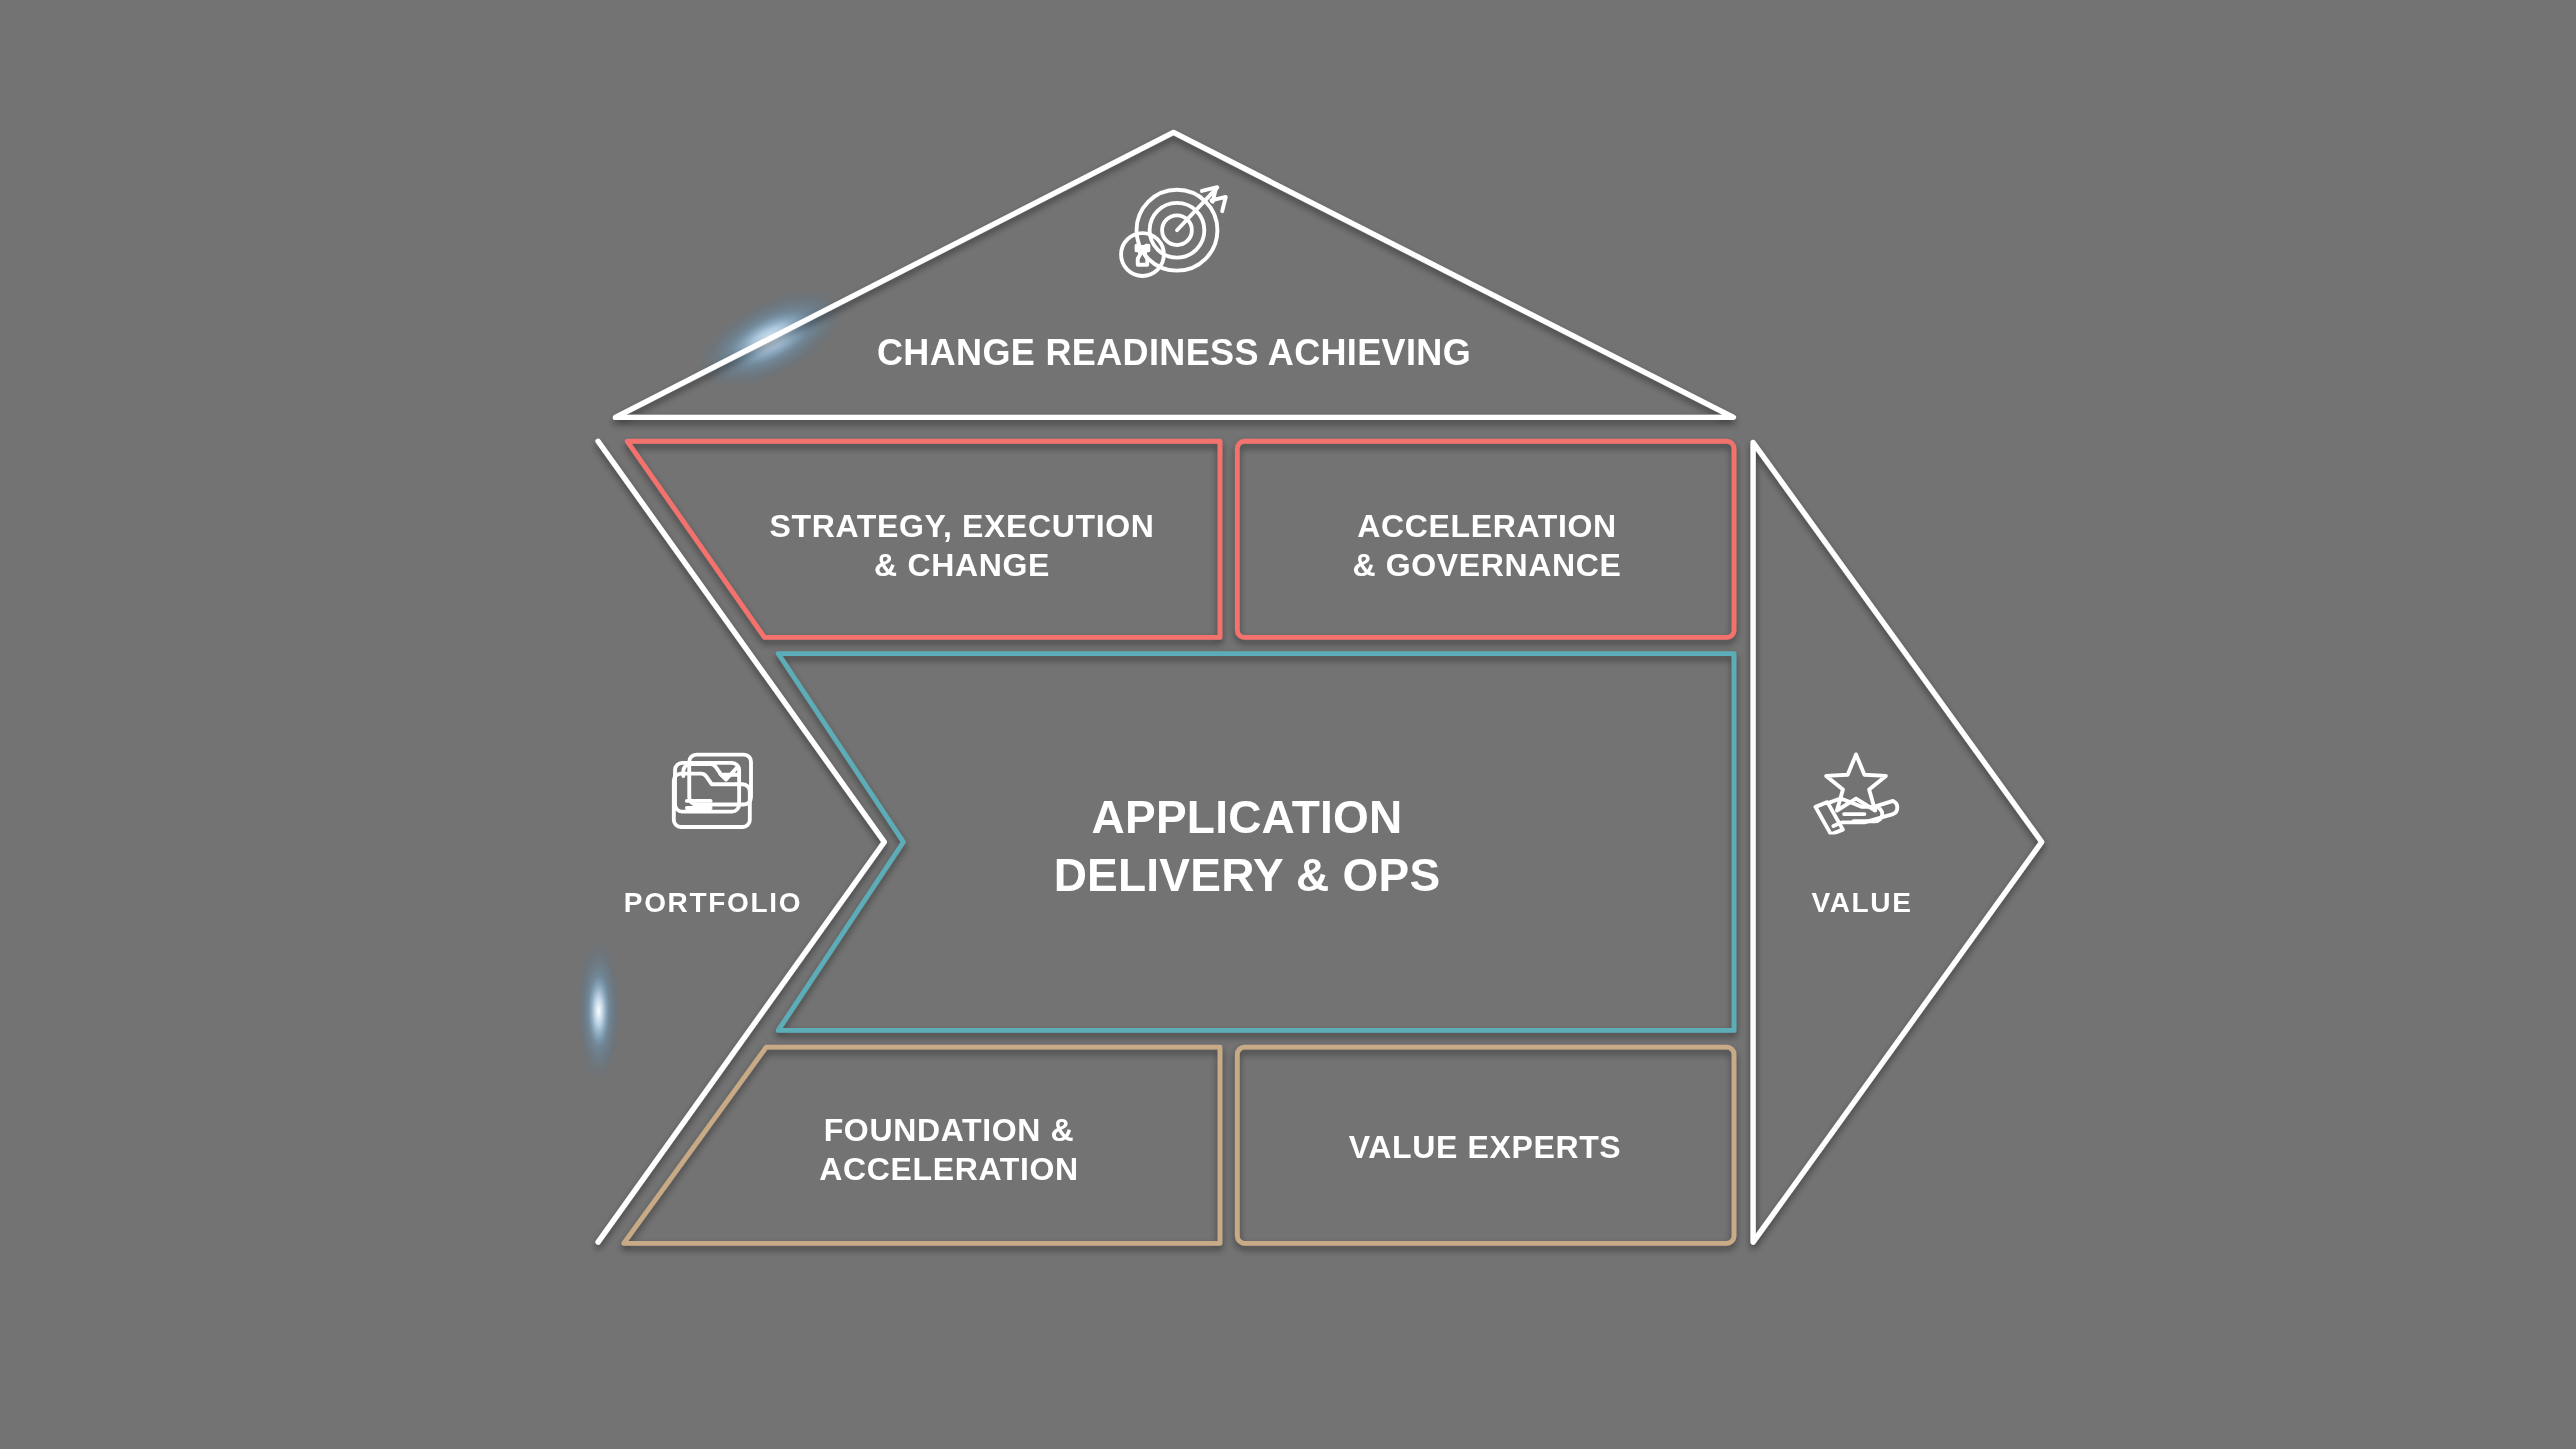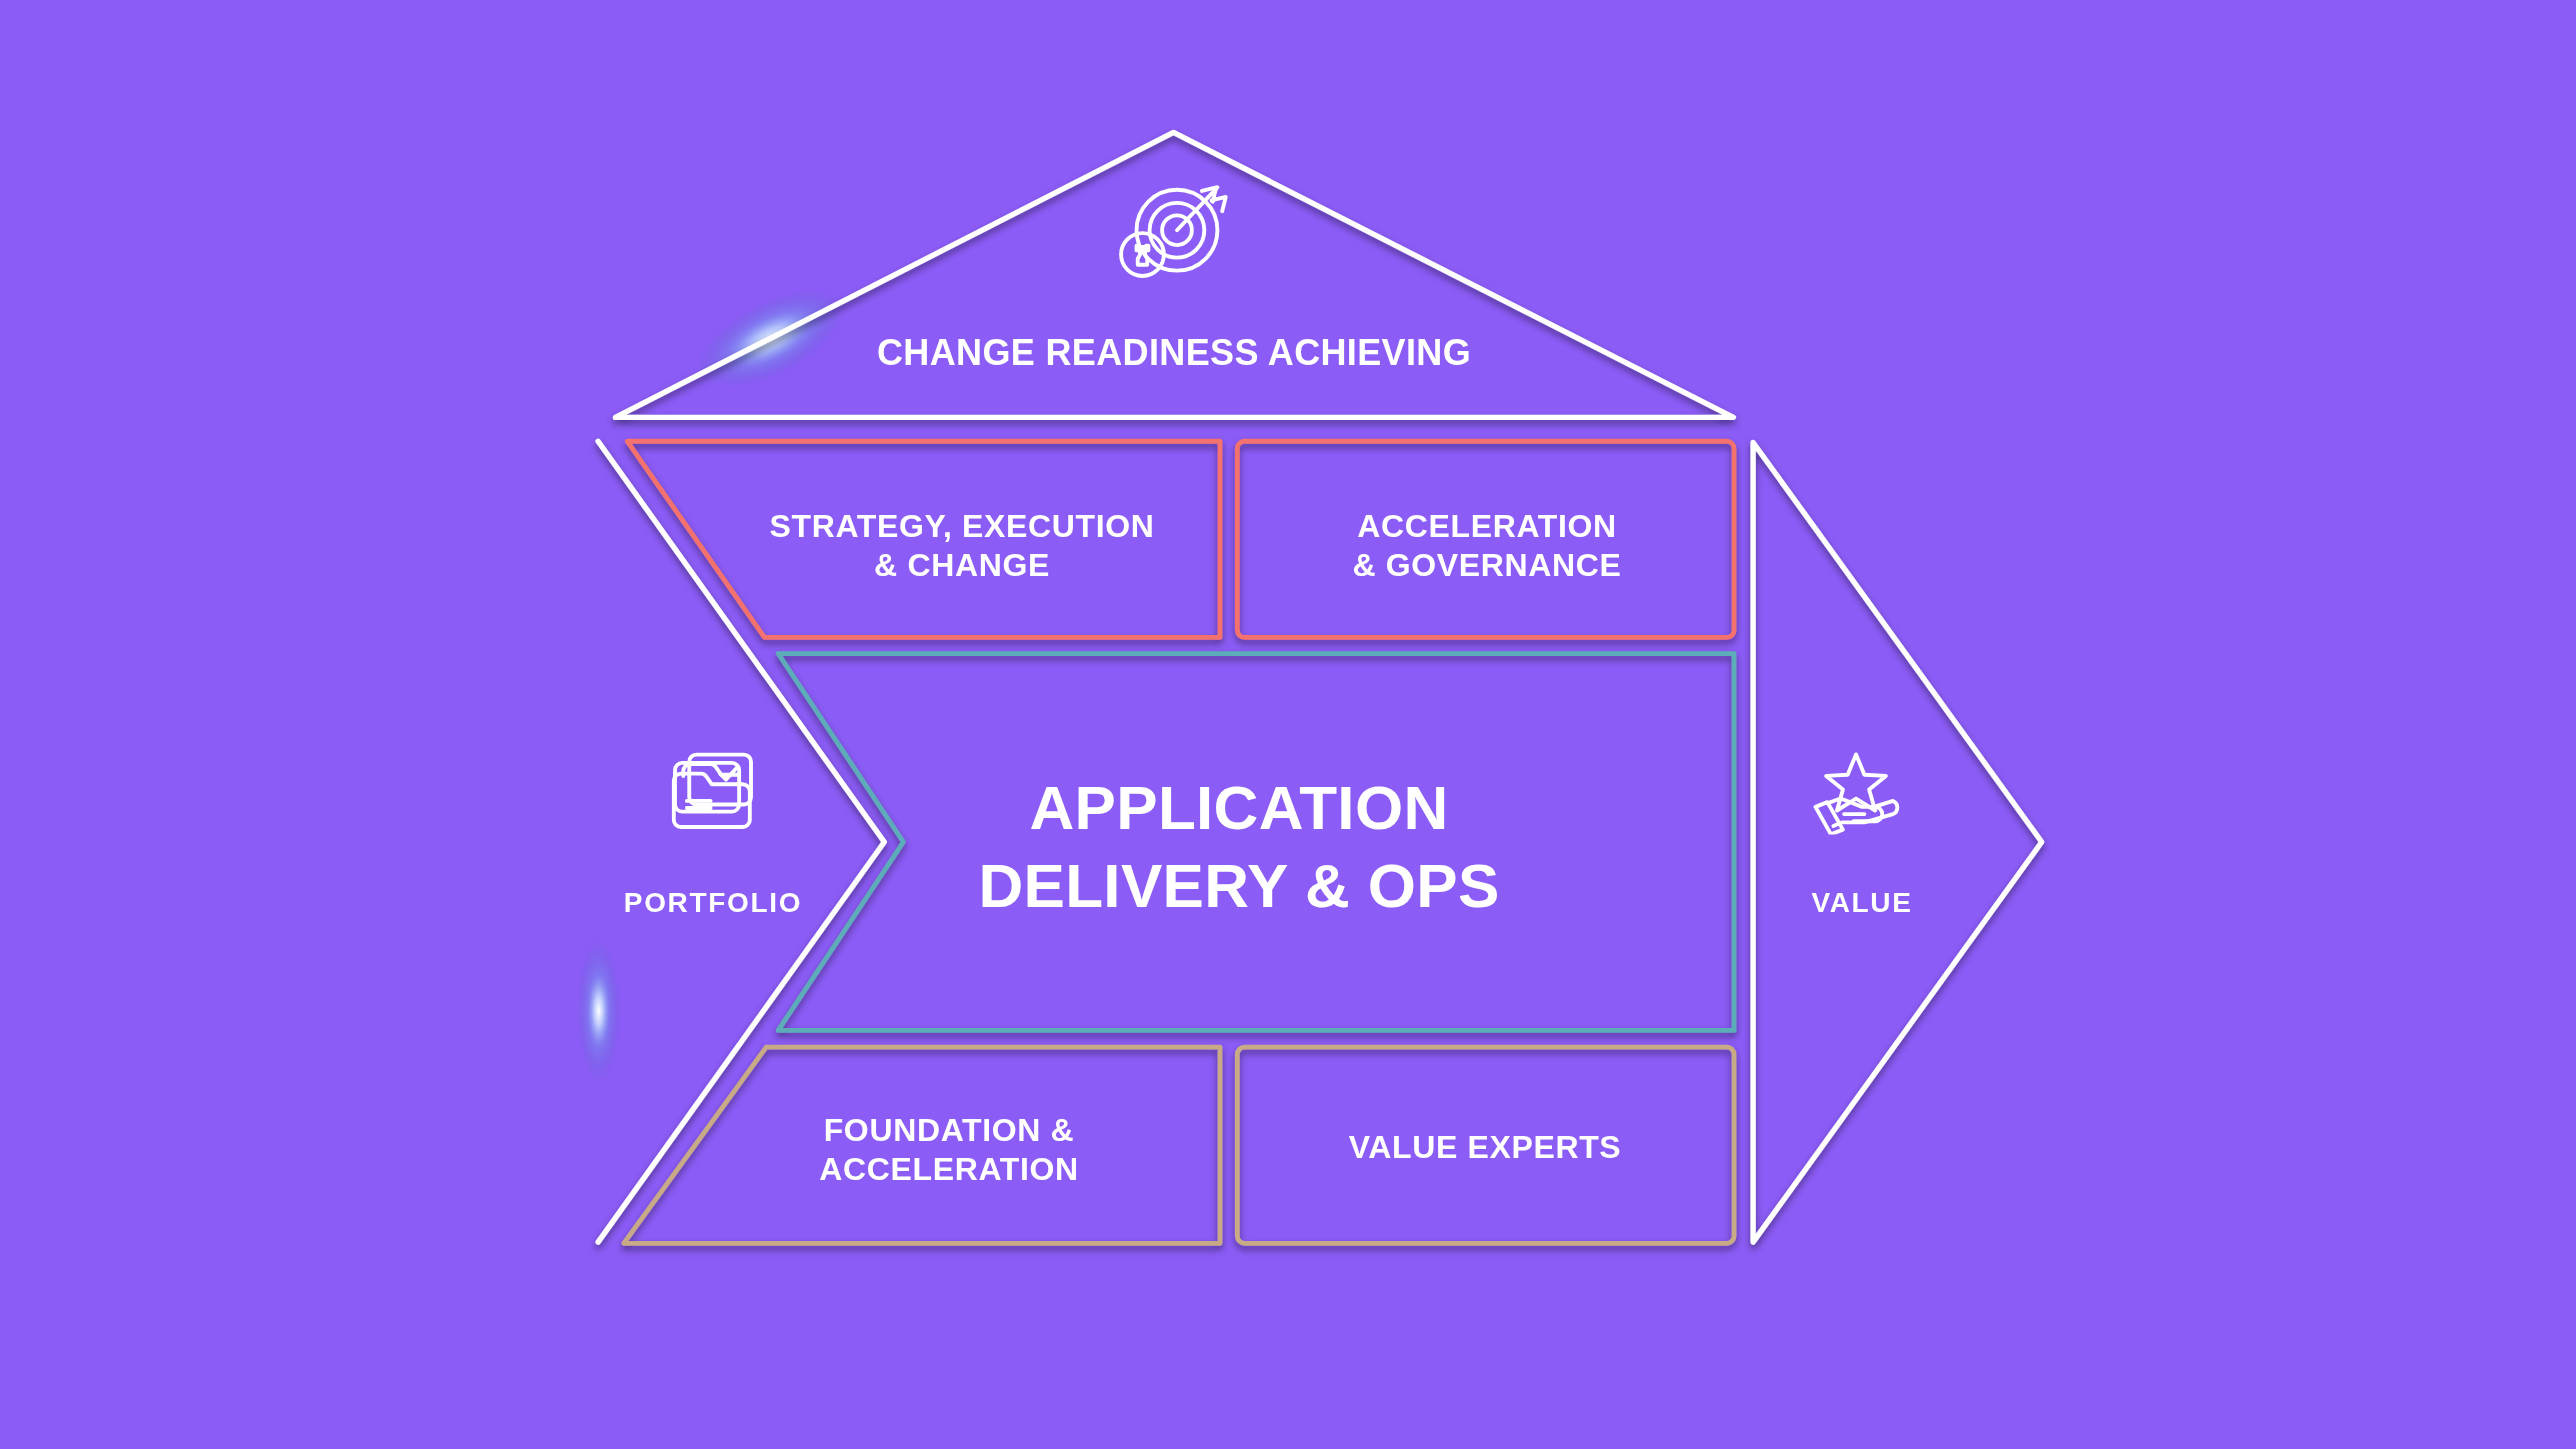--- a/index.html
+++ b/index.html
@@ -13,21 +13,21 @@
     height: 1449px;
     overflow: hidden;
     font-family: "Liberation Sans", "DejaVu Sans", sans-serif;
     position: relative;
   }
   #stage {
     position: absolute;
     inset: 0;
     width: 2576px;
     height: 1449px;
-    background: #8b5cf6;
+    background: #737373;
   }
   svg.layer {
     position: absolute;
     left: 0;
     top: 0;
     width: 2576px;
     height: 1449px;
     overflow: visible;
   }
   .txt-layer {
@@ -51,23 +51,24 @@
   .roof-title {
     font-size: 36px;
     letter-spacing: 0.01em;
     line-height: 1.2;
   }
   .box-title {
     font-size: 32px;
     line-height: 1.22;
   }
   .center-title {
-    font-size: 62px;
+    font-size: 46px;
     line-height: 1.25;
     letter-spacing: 0.005em;
+    margin-left: 8px;
   }
   .side-label {
     font-size: 28px;
     letter-spacing: 0.06em;
   }
   .icon-box {
     position: absolute;
     transform: translate(-50%, -50%);
   }
 </style>

